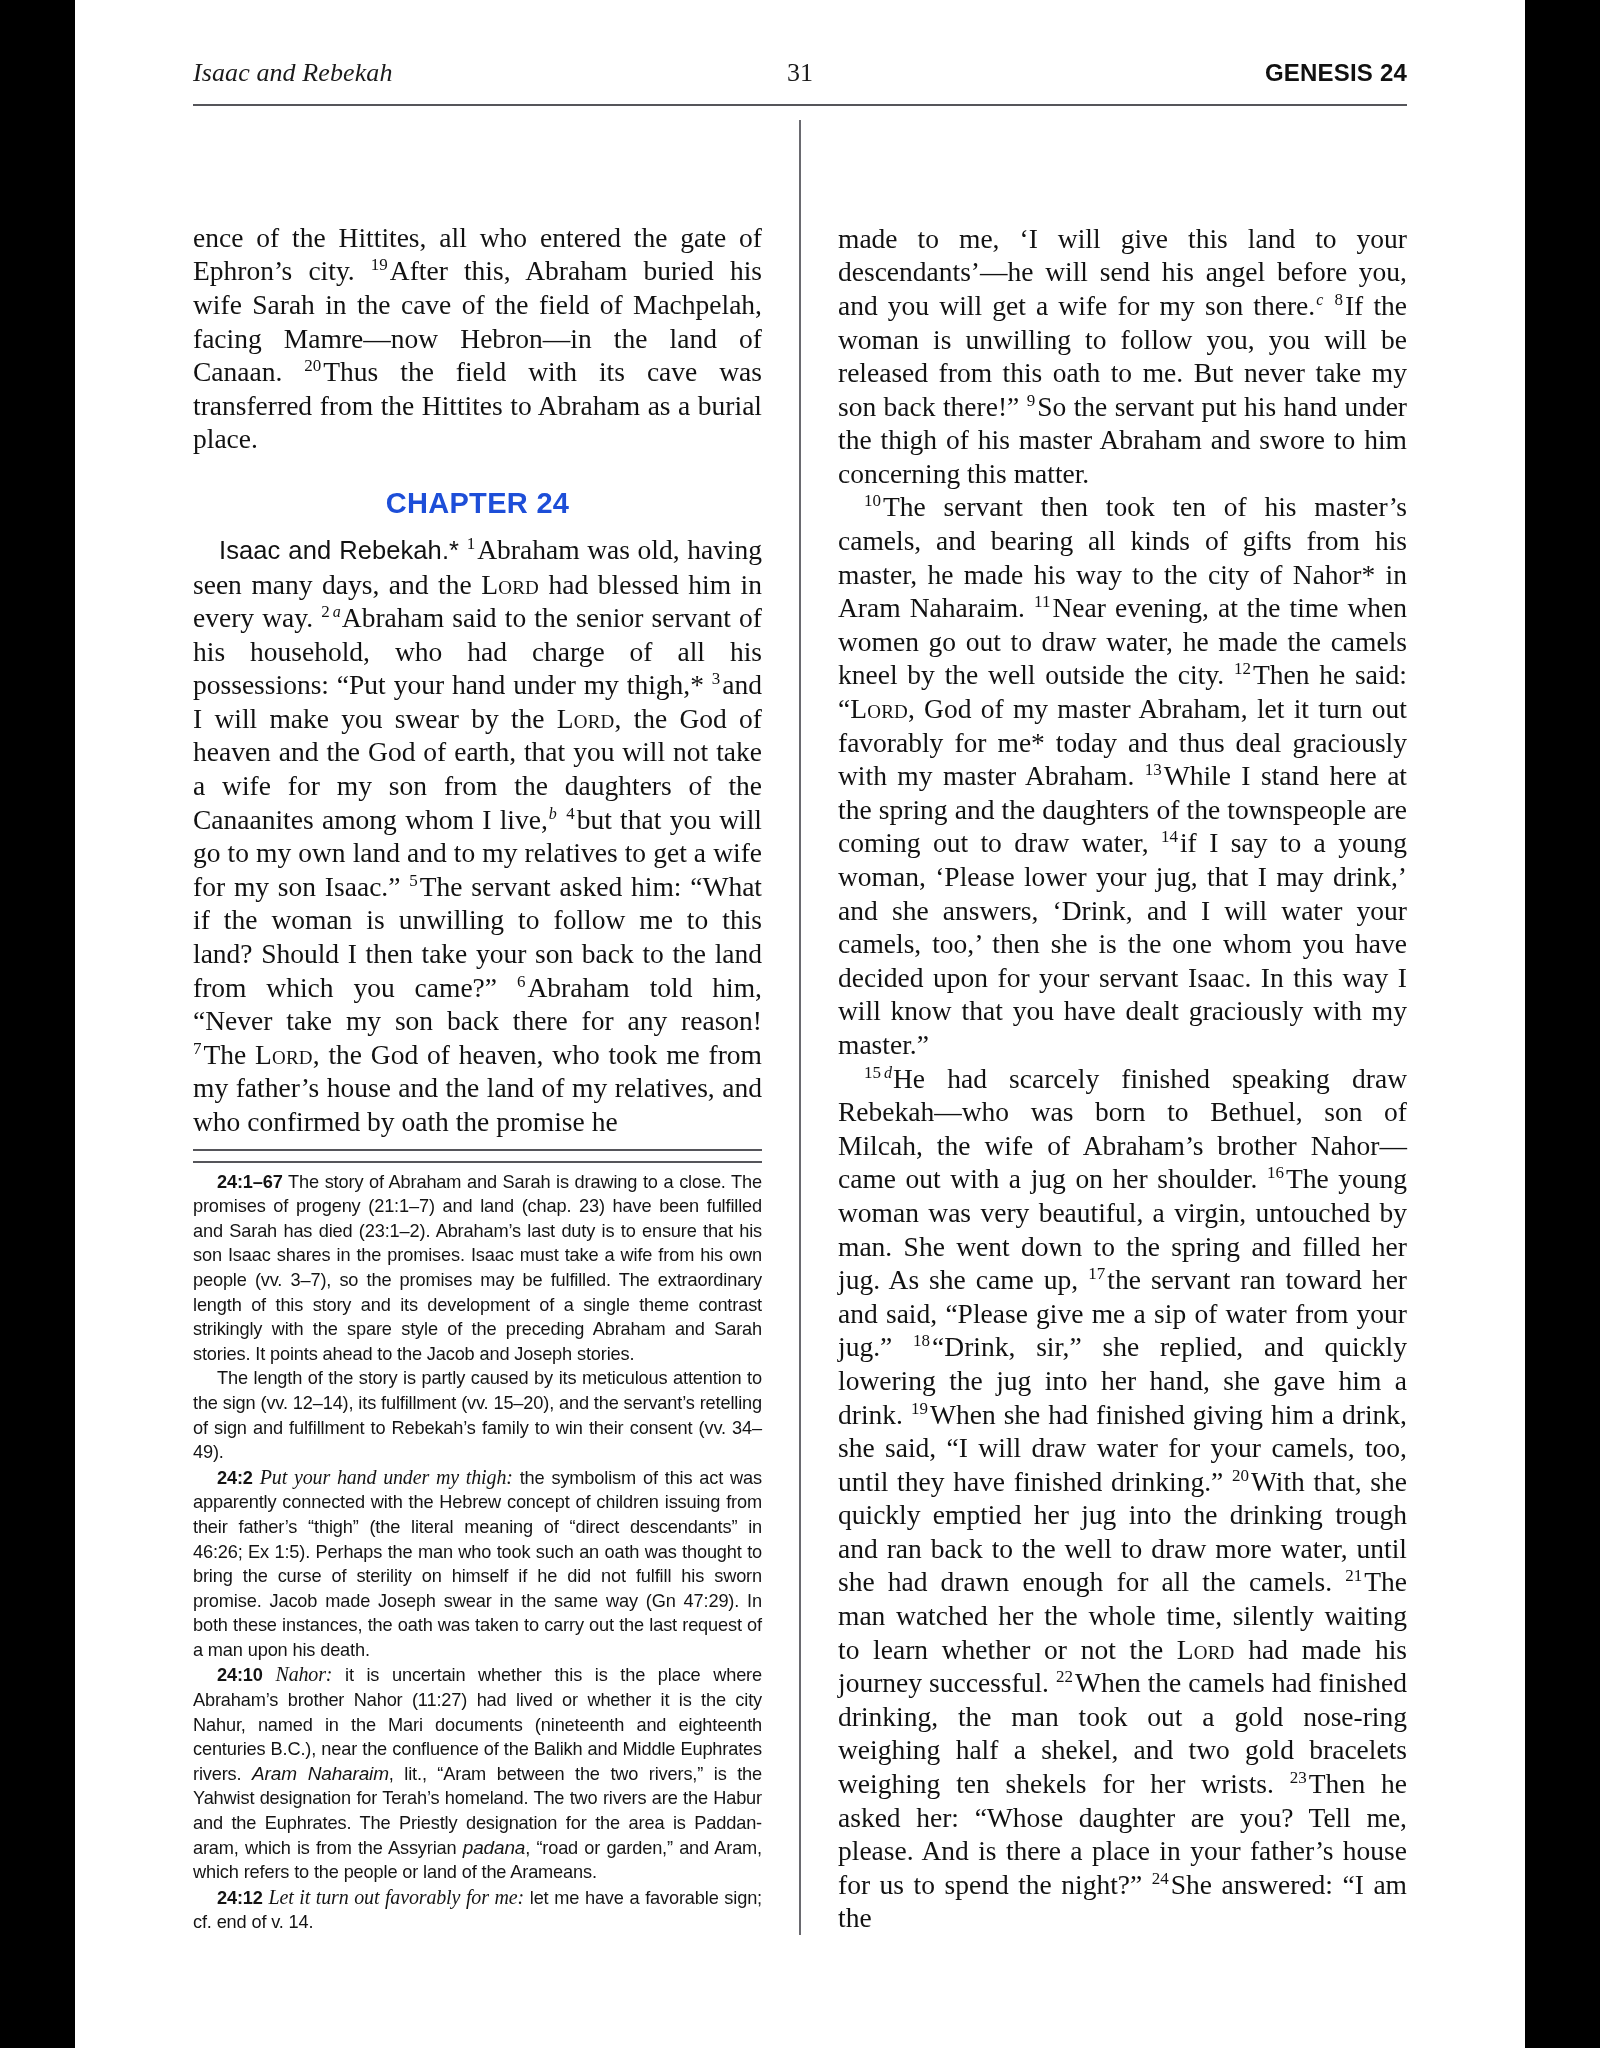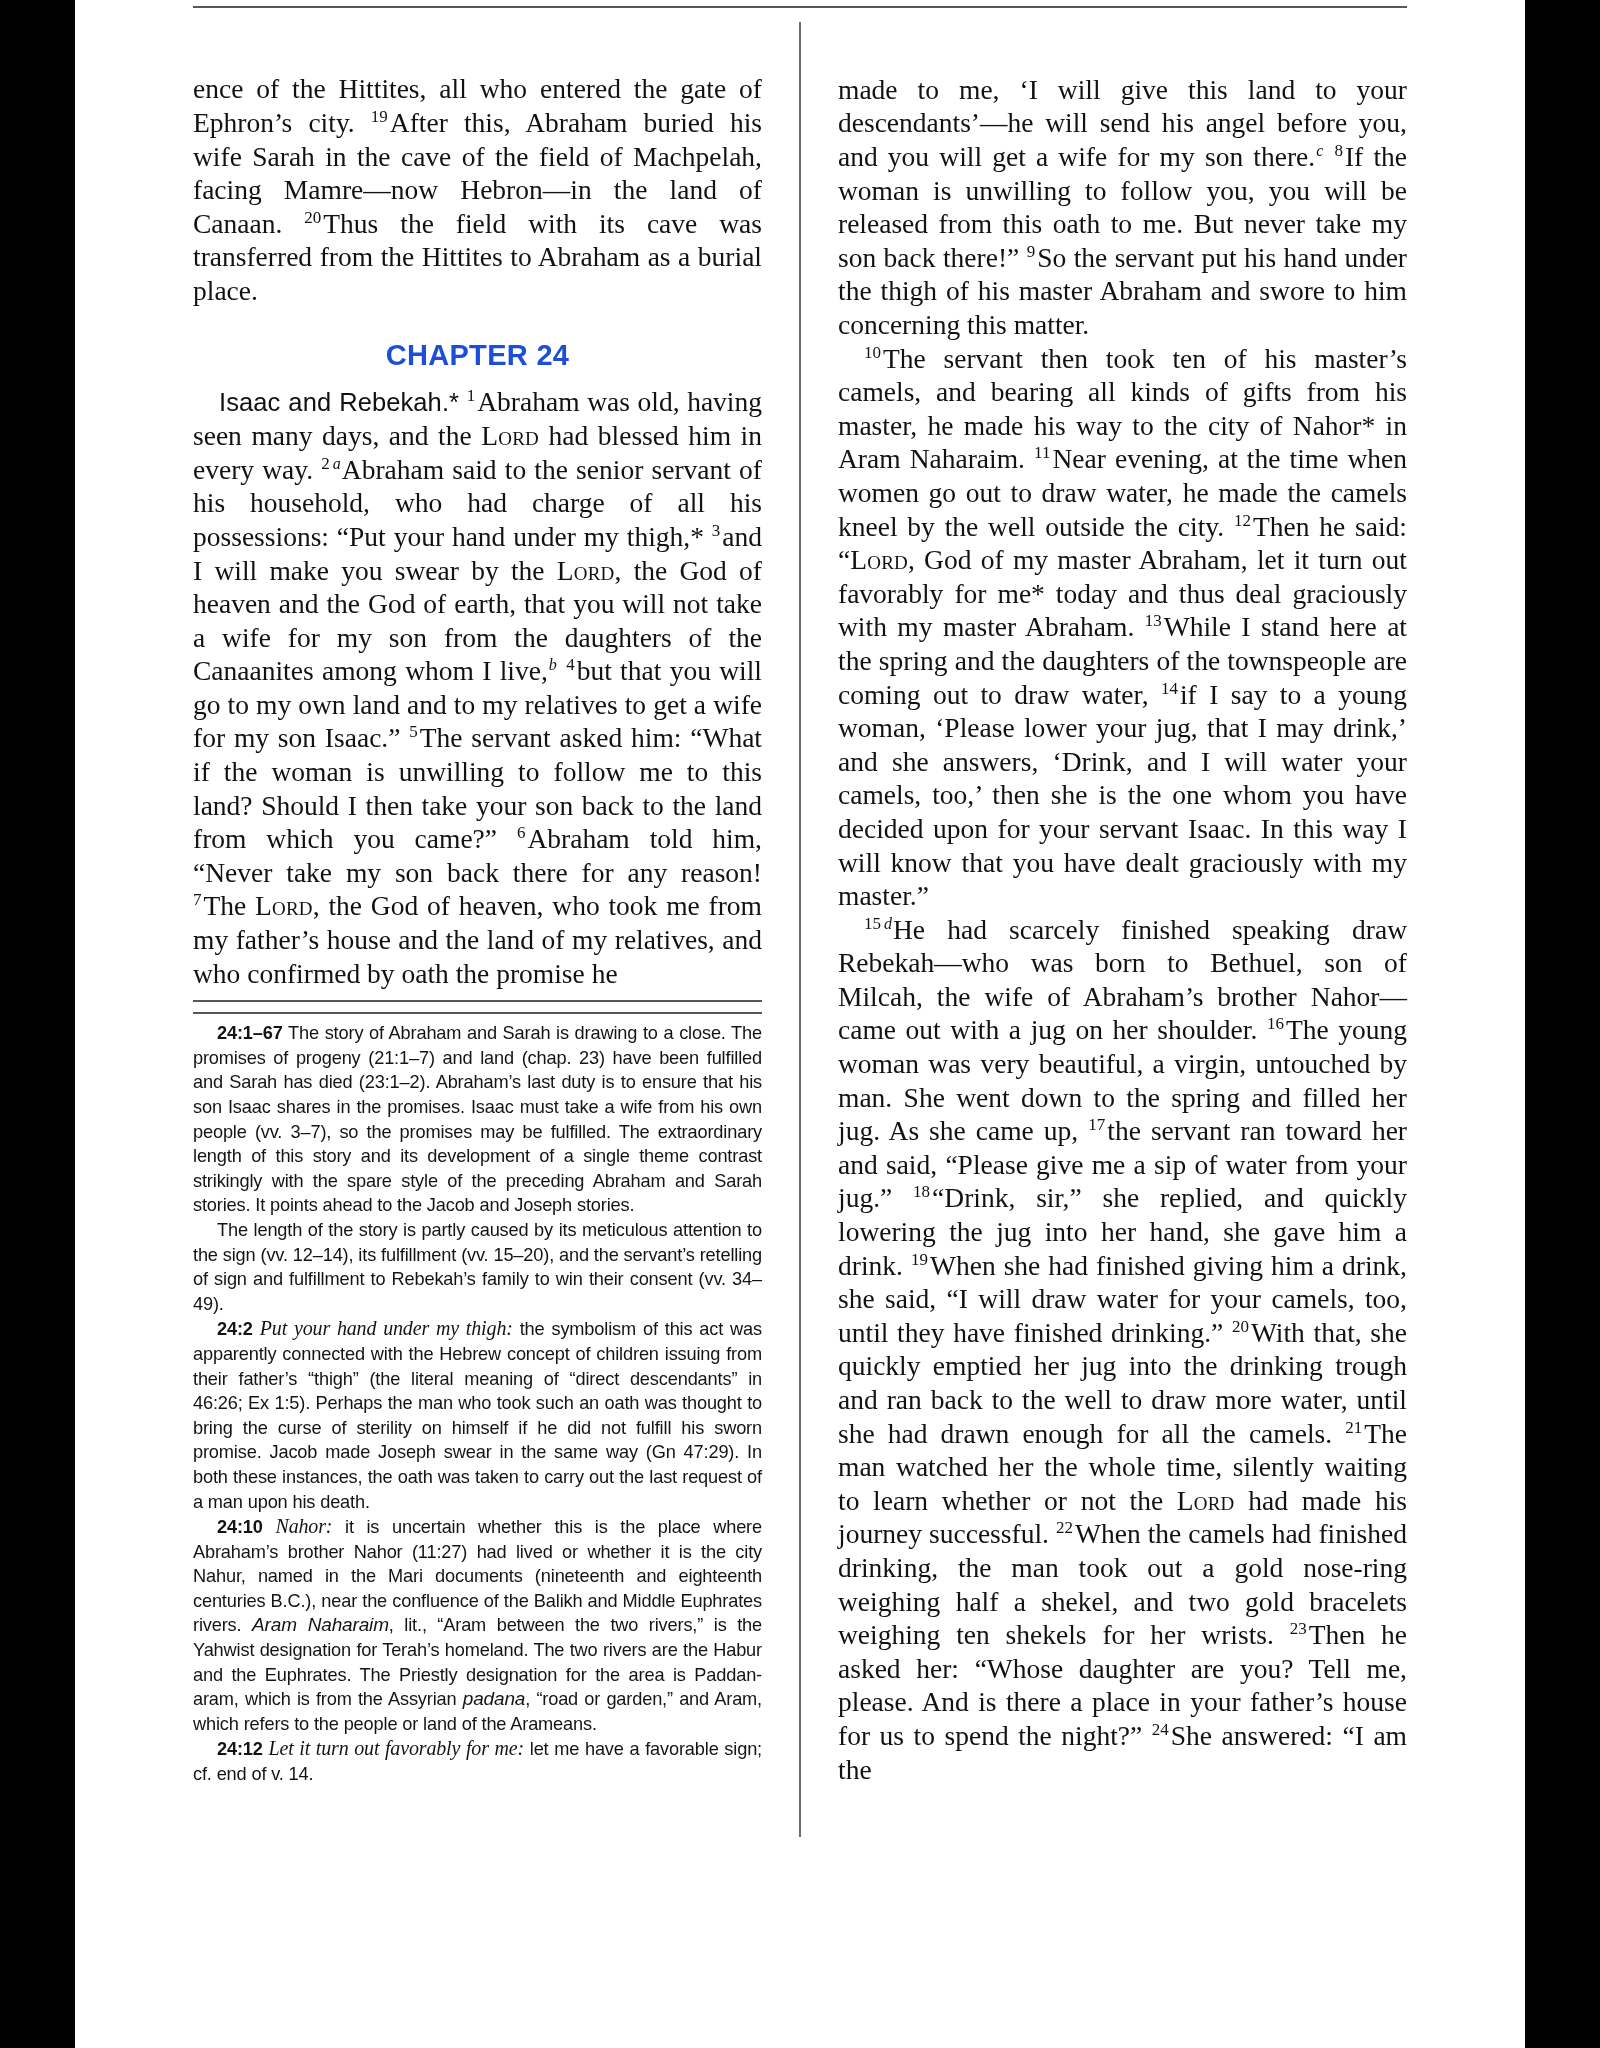--- a/index.html
+++ b/index.html
@@ -63,21 +63,21 @@
     margin: 6px auto 0 auto;
     border-top: 2px solid #55555a;
   }
 
   
   .columns {
     position: relative;
     width: 1214px;
     margin: 14px auto 0 auto;
     display: flex;
-    align-items: center;
+    align-items: flex-end;
   }
   .col {
     width: 575px;
     box-sizing: border-box;
   }
   .col-left { padding-right: 6px; }
   .col-right { padding-left: 6px; }
   .col-divider {
     width: 64px;
     align-self: stretch;
@@ -184,20 +184,25 @@
     font-family: Liberation Sans, sans-serif;
     font-style: italic;
     font-size: 19px;
   }
 </style>
 </head>
 <body>
 
 <div id="page">
 
+  <div class="running-head">
+    <span class="rh-left">Isaac and Rebekah</span>
+    <span class="rh-center">31</span>
+    <span class="rh-right">GENESIS 24</span>
+  </div>
   <div class="head-rule"></div>
 
   <div class="columns">
 
     <div class="col col-left">
 
       <div class="scripture">
         <p><span>ence of the Hittites, all who entered the gate of Ephron’s city.</span>
           <span class="vn">19</span><span>After this, Abraham buried his wife Sarah in the cave of the field of Machpelah, facing Mamre—now Hebron—in the land of Canaan.</span>
           <span class="vn">20</span><span>Thus the field with its cave was transferred from the Hittites to Abraham as a burial place.</span>

